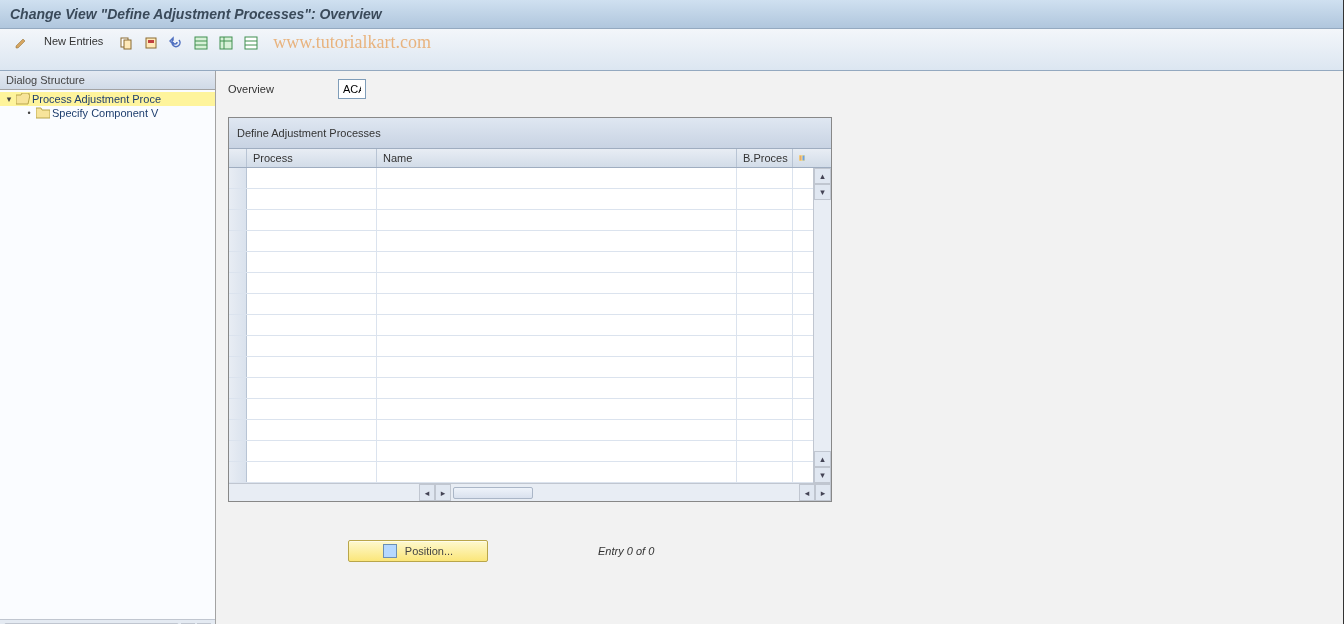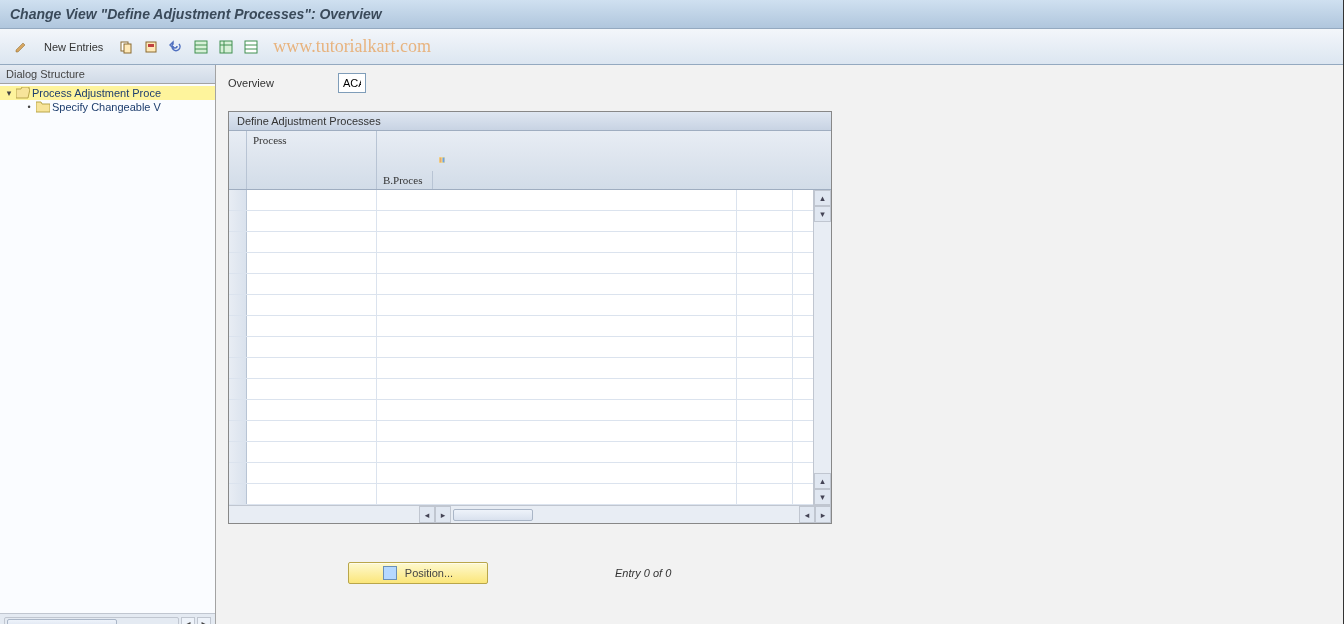--- a/index.html
+++ b/index.html
@@ -24,23 +24,23 @@
       font-size: 14px;
       font-weight: bold;
       font-style: italic;
       color: #3a4a5a;
     }
     .toolbar {
       background: linear-gradient(to bottom, #f3f6fa, #dce6f1);
       border-bottom: 1px solid #94a9c0;
       padding: 3px 10px;
       display: flex;
-      align-items: center;
+      align-items: flex-start;
       gap: 3px;
-      height: 36px;
+      height: 42px;
     }
     .toolbar-button {
       width: 22px;
       height: 22px;
       border: 1px solid transparent;
       border-radius: 3px;
       display: inline-flex;
       align-items: center;
       justify-content: center;
       cursor: pointer;
@@ -186,39 +186,38 @@
       cursor: pointer;
     }
     .table-container {
       margin-top: 18px;
       width: 604px;
       border: 1px solid #888;
       background: #fff;
     }
     .table-title {
       background: linear-gradient(to bottom, #dfe7f2, #c8d3e3);
-      padding: 3px 8px;
+      padding: 9px 8px;
       color: #333;
       border-bottom: 1px solid #9fadc0;
     }
     .table-header-row {
       display: flex;
       background: linear-gradient(to bottom, #e8edf4, #d2dce8);
       border-bottom: 1px solid #9fadc0;
     }
     .table-header-cell {
       padding: 3px 6px;
       border-right: 1px solid #b8c4d4;
       color: #333;
-      font-family: Liberation Serif, serif;
     }
     .col-selector { width: 18px; }
     .col-process { width: 130px; }
     .col-name { width: 360px; }
-    .col-bproces { width: 56px; margin-top: 40px; }
+    .col-bproces { width: 56px; }
     .col-config-icon {
       width: 18px;
       display: inline-flex;
       align-items: center;
       justify-content: center;
     }
     .table-body {
       height: 315px;
       background: #fff;
       position: relative;
@@ -297,21 +296,20 @@
       height: 12px;
       background: linear-gradient(to bottom, #eef3fa, #d9e1ee);
       border: 1px solid #aab6c7;
       border-radius: 2px;
     }
     .footer-row {
       margin-top: 38px;
       display: flex;
       align-items: center;
       padding-left: 120px;
-      gap: 17px;
     }
     .position-button {
       width: 140px;
       height: 22px;
       background: linear-gradient(to bottom, #fef9cf, #fbe67a);
       border: 1px solid #b9a64a;
       border-radius: 2px;
       display: inline-flex;
       align-items: center;
       justify-content: center;
@@ -418,21 +416,21 @@
         </span>
         <span class="tree-label">Process Adjustment Proce</span>
       </div>
       <div class="tree-item" style="padding-left:24px;">
         <span class="tree-toggle">•</span>
         <span class="tree-folder">
           <svg width="14" height="12" viewBox="0 0 14 12">
               <path d="M0 1 L5 1 L6 3 L14 3 L14 11 L0 11 Z" fill="#f7e49a" stroke="#b9a64a"></path>
             </svg>
         </span>
-        <span class="tree-label">Specify Changeable V</span>
+        <span class="tree-label">Specify Component V</span>
       </div>
     </div>
     <div class="sidebar-bottom">
       <div class="sidebar-scrollbar-track">
         <div class="sidebar-scrollbar-thumb"></div>
       </div>
       <span class="nav-arrow">◂</span>
       <span class="nav-arrow">▸</span>
     </div>
   </div>
@@ -441,20 +439,21 @@
     <div class="form-row">
       <span class="form-label">Overview</span>
       <input class="form-input" value="ACAC" style="">
     </div>
 
     <div class="table-container">
       <div class="table-title">Define Adjustment Processes</div>
       <div class="table-header-row">
         <div class="table-header-cell col-selector"></div>
         <div class="table-header-cell col-process">Process</div>
+        <div class="table-header-cell col-name">Name</div>
         <div class="table-header-cell col-bproces">B.Proces</div>
         <div class="table-header-cell col-config-icon" style="border-right:none;">
           <svg width="12" height="12" viewBox="0 0 12 12">
               <rect x="0" y="0" width="12" height="12" fill="#f7e49a"></rect>
               <rect x="1" y="1" width="4" height="10" fill="#e8a96a"></rect>
               <rect x="7" y="1" width="4" height="10" fill="#6aa0e8"></rect>
             </svg>
         </div>
       </div>
       <div class="table-body">

